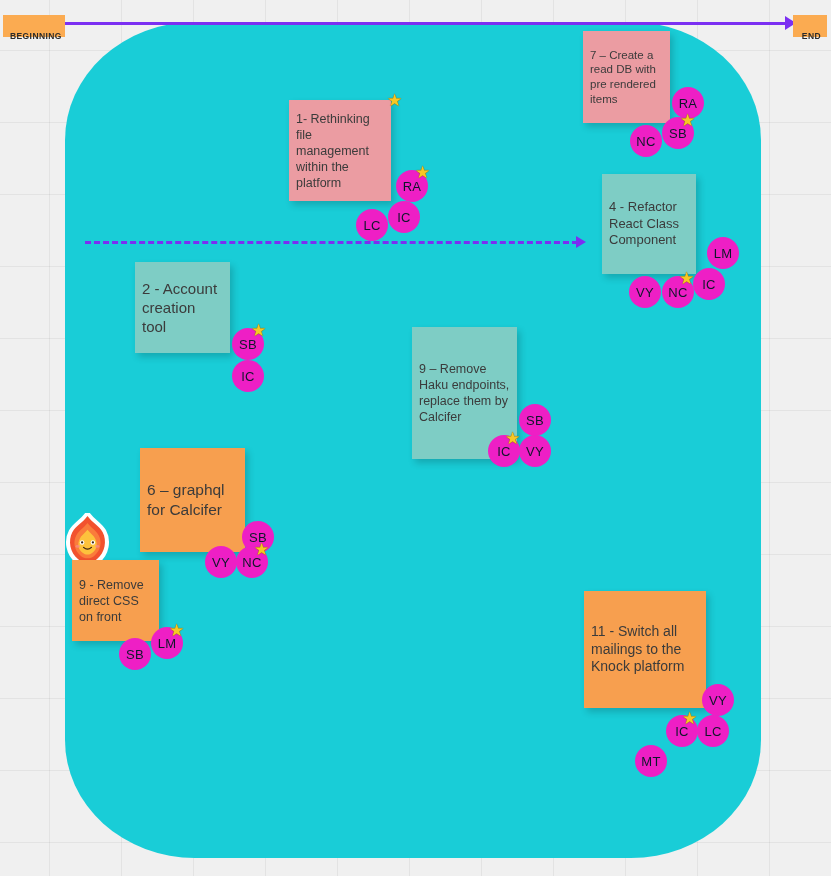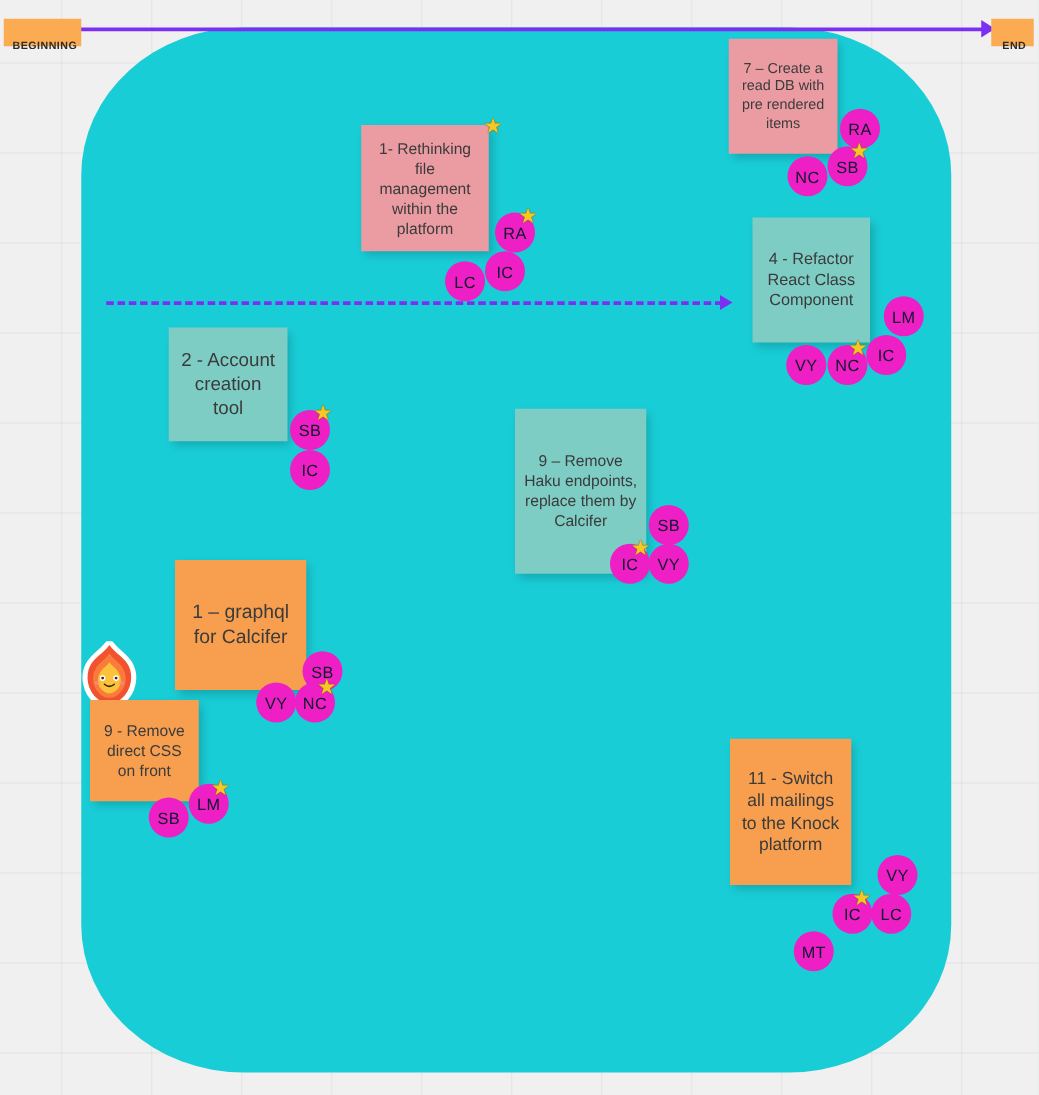--- a/index.html
+++ b/index.html
@@ -83,21 +83,21 @@
     border-left: 10px solid #7b2ff2;
   }
 
   
   .note {
     position: absolute;
     box-sizing: border-box;
     display: flex;
     align-items: center;
     justify-content: center;
-    text-align: center;
+    text-align: left;
     color: #3b3b3b;
     line-height: 1.28;
     padding: 6px 7px;
     box-shadow: 3px 4px 7px rgba(0,0,0,0.18);
     white-space: pre-line;
   }
   .note-pink  { background: #eb9ca2; }
   .note-teal  { background: #7ecdc5; }
   .note-orange{ background: #f79f4f; }
 
@@ -195,30 +195,30 @@
       <div class="avatar" style="left: 629px; top: 276px;">VY</div>
       <div class="note note-teal" style="left: 135px; top: 262px; width: 95px; height: 91px; font-size: 15px;">2 - Account creation tool</div>
       <div class="avatar" style="left: 232px; top: 328px;">SB</div>
       <div class="star" style="left: 250px; top: 322px;">★</div>
       <div class="avatar" style="left: 232px; top: 360px;">IC</div>
       <div class="note note-teal" style="left: 412px; top: 327px; width: 105px; height: 132px; font-size: 12.5px;">9 – Remove Haku endpoints, replace them by Calcifer</div>
       <div class="avatar" style="left: 519px; top: 404px;">SB</div>
       <div class="avatar" style="left: 519px; top: 435px;">VY</div>
       <div class="avatar" style="left: 488px; top: 435px;">IC</div>
       <div class="star" style="left: 504px; top: 430px;">★</div>
-      <div class="note note-orange" style="left: 140px; top: 448px; width: 105px; height: 104px; font-size: 15.5px;">1 – graphql for Calcifer</div>
+      <div class="note note-orange" style="left: 140px; top: 448px; width: 105px; height: 104px; font-size: 15.5px;">6 – graphql for Calcifer</div>
       <div class="avatar" style="left: 242px; top: 521px;">SB</div>
       <div class="avatar" style="left: 236px; top: 546px;">NC</div>
       <div class="star" style="left: 253px; top: 541px;">★</div>
       <div class="avatar" style="left: 205px; top: 546px;">VY</div>
       <div class="note note-orange" style="left: 72px; top: 560px; width: 87px; height: 81px; font-size: 12.5px;">9 - Remove direct CSS on front</div>
       <div class="avatar" style="left: 151px; top: 627px;">LM</div>
       <div class="star" style="left: 168px; top: 622px;">★</div>
       <div class="avatar" style="left: 119px; top: 638px;">SB</div>
-      <div class="note note-orange" style="left: 584px; top: 591px; width: 97px; height: 117px; font-size: 14px;">11 - Switch all mailings to the Knock platform</div>
+      <div class="note note-orange" style="left: 584px; top: 591px; width: 122px; height: 117px; font-size: 14px;">11 - Switch all mailings to the Knock platform</div>
       <div class="avatar" style="left: 702px; top: 684px;">VY</div>
       <div class="avatar" style="left: 697px; top: 715px;">LC</div>
       <div class="avatar" style="left: 666px; top: 715px;">IC</div>
       <div class="star" style="left: 681px; top: 710px;">★</div>
       <div class="avatar" style="left: 635px; top: 745px;">MT</div>
     </div>
 
 </div>
 
 </body></html>

